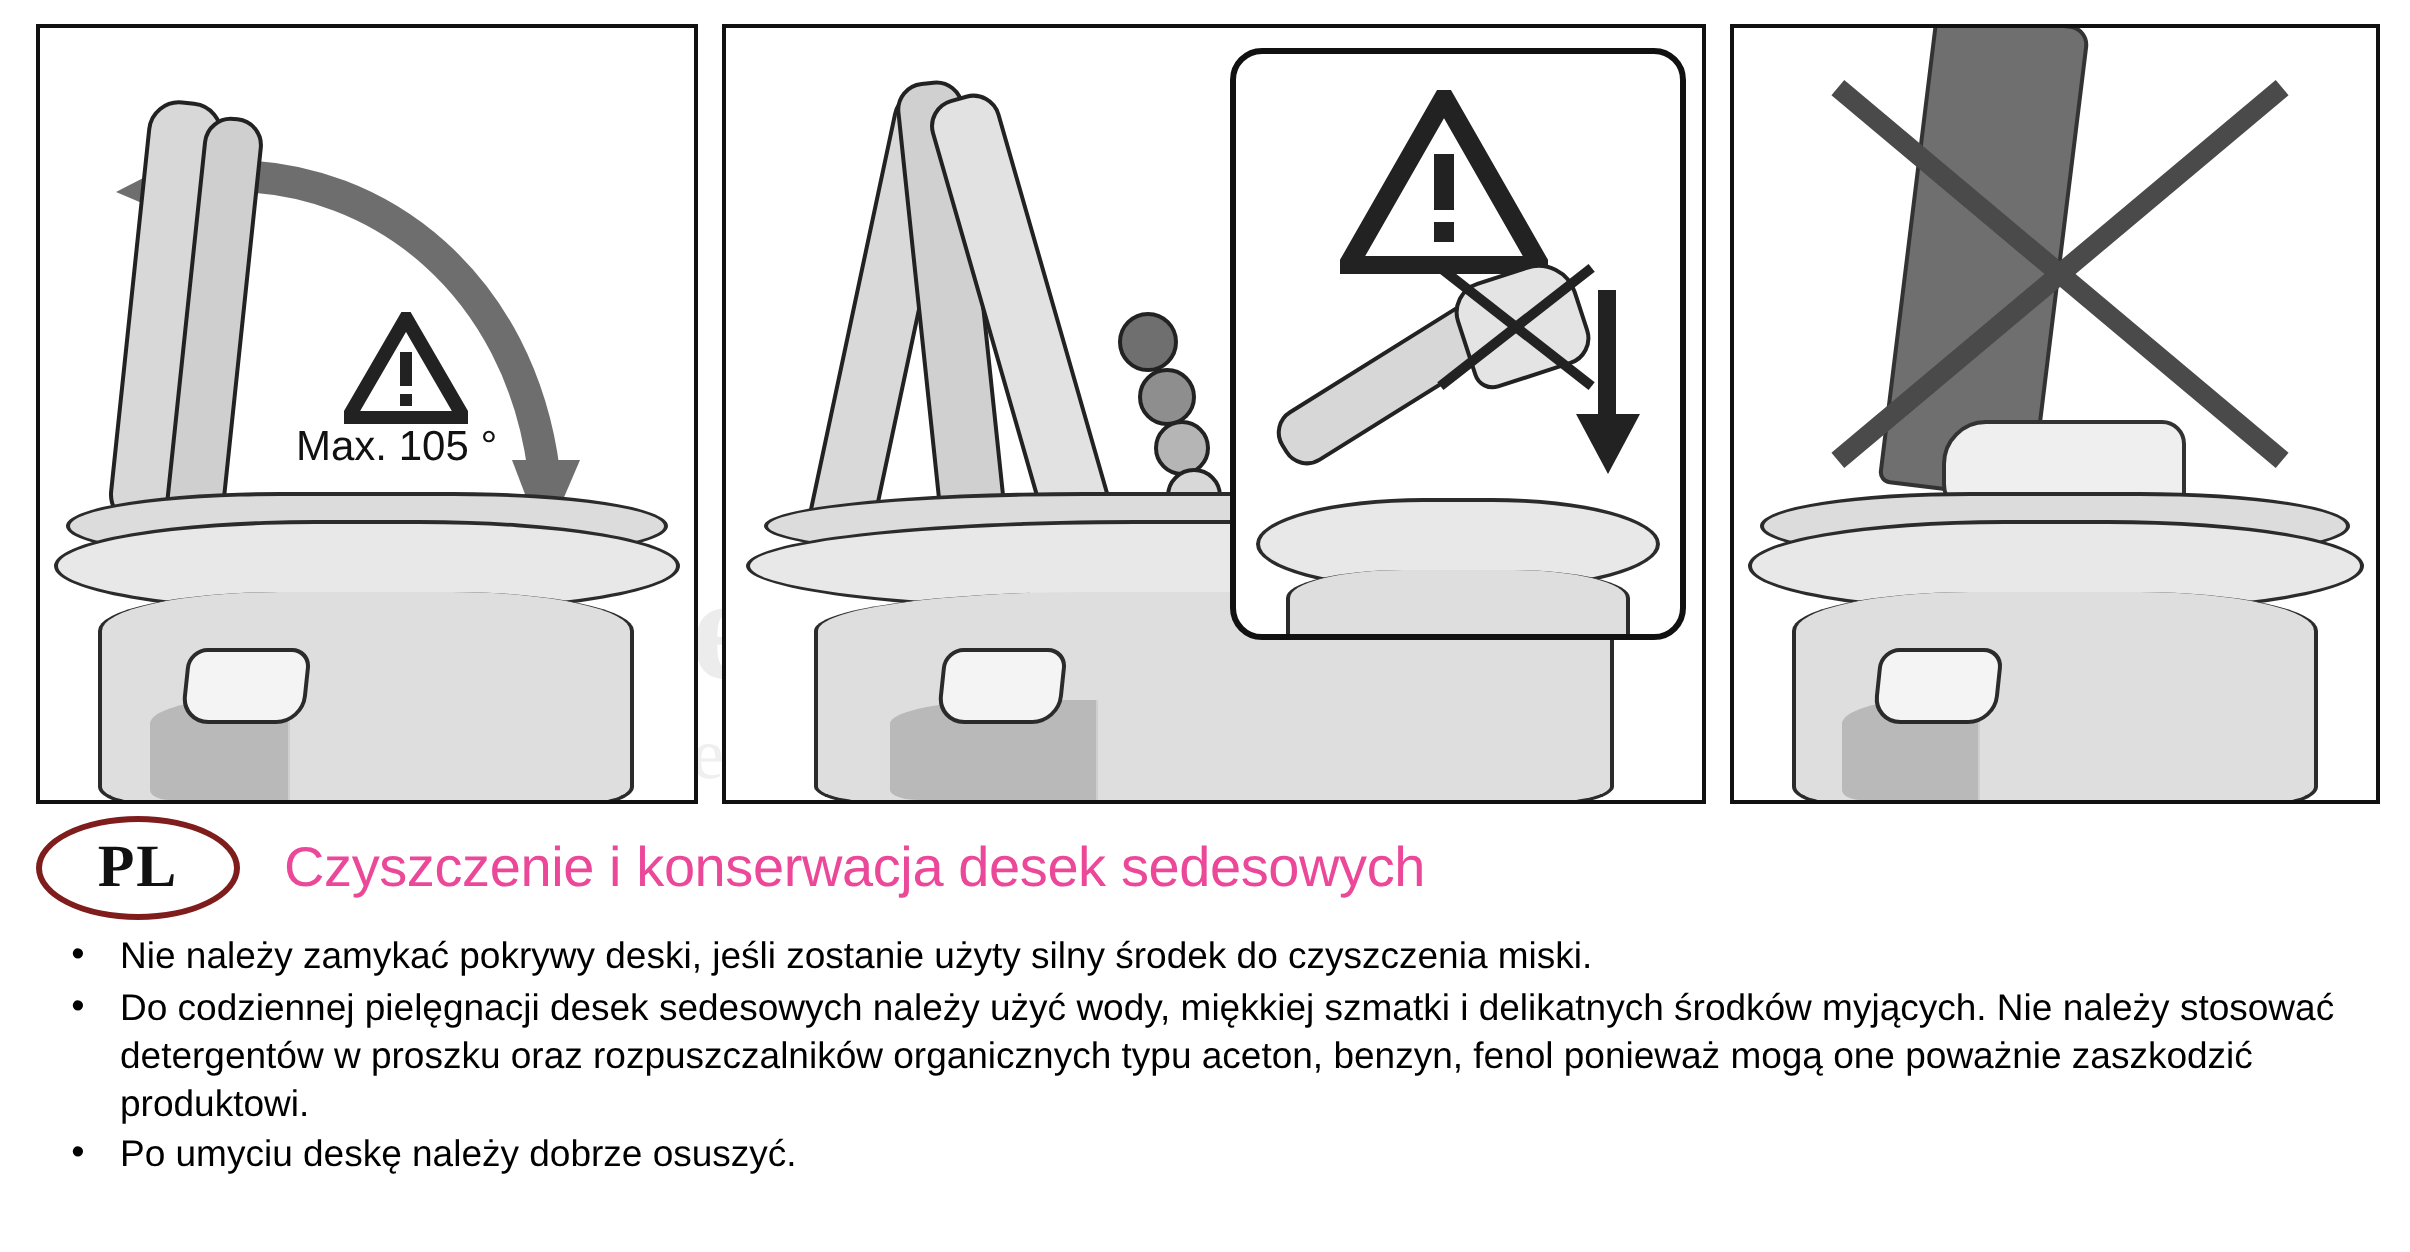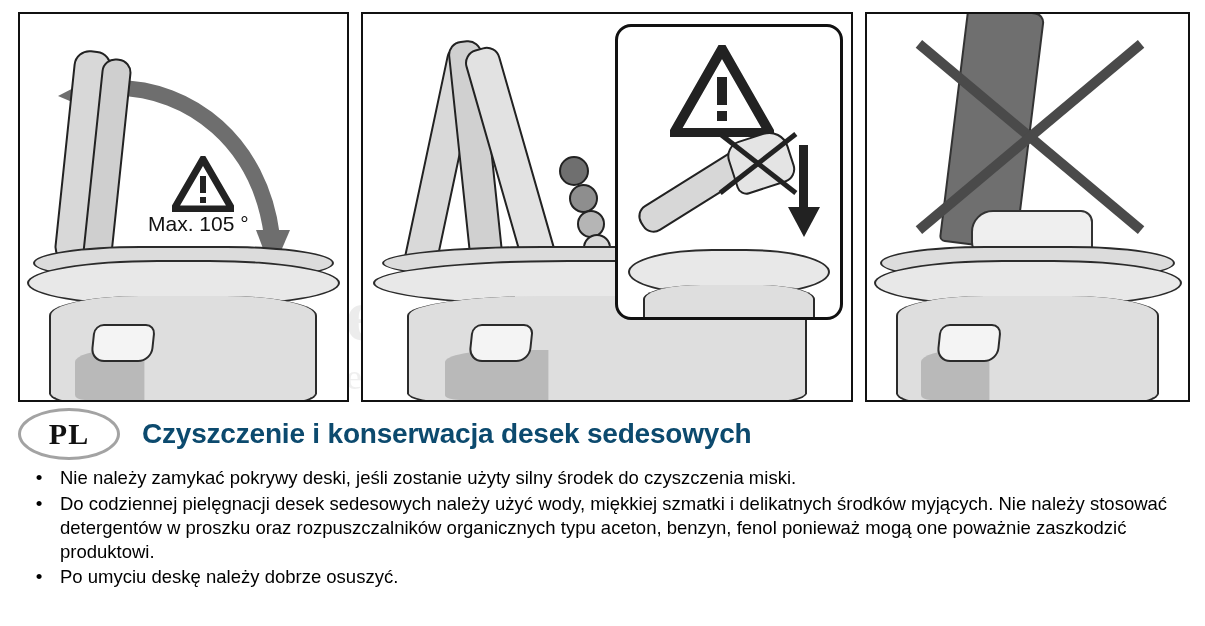--- a/index.html
+++ b/index.html
@@ -293,37 +293,37 @@
   }
   .titlerow {
     display: flex;
     align-items: center;
     gap: 22px;
     margin-bottom: 6px;
   }
   .pl-badge {
     width: 96px;
     height: 46px;
-    border: 3px solid #a3a3a3;
+    border: 3px solid #7f1d1d;
     border-radius: 50%;
     display: flex;
     align-items: center;
     justify-content: center;
     font-family: "Liberation Serif", serif;
     font-weight: bold;
     font-size: 30px;
     letter-spacing: 1px;
     color: #111;
     flex: none;
   }
   .doc-title {
     font-size: 28px;
-    font-weight: bold;
+    font-weight: normal;
     font-family: "Liberation Sans", sans-serif;
-    color: #0c4a6e;
+    color: #ec4899;
     letter-spacing: -0.2px;
   }
   .para {
     font-size: 18.5px;
     line-height: 1.30;
     color: #000;
     margin: 2px 0 0 0;
   }
   .bullets { margin: 1px 0 0 0; }
   .bullet {

